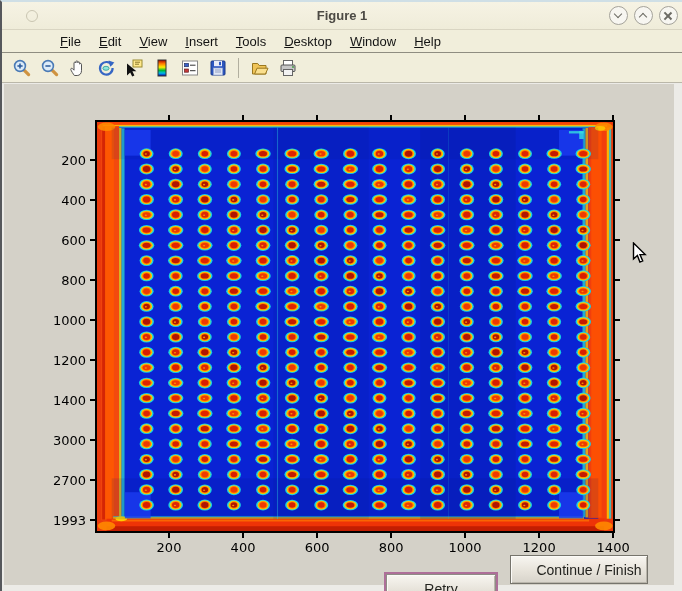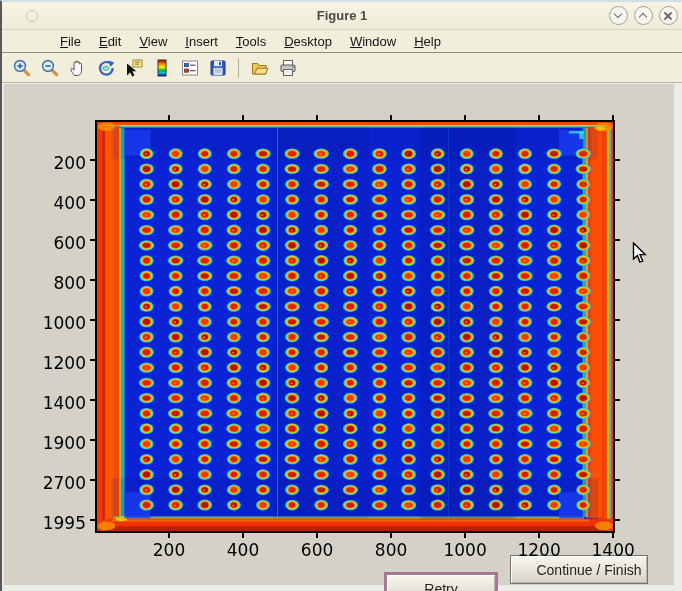--- a/index.html
+++ b/index.html
@@ -40,21 +40,21 @@
   .tb-icon{width:21px;height:21px;display:flex;align-items:center;justify-content:center;}
   .tb-icon svg{width:20px;height:20px;}
   .tb-sep{width:1px;height:20px;background:#b2af9f;margin:0 3px;}
   
   .canvas{position:absolute;left:2px;top:82px;width:670px;height:501px;background:#d4d1c8;}
   .axes{position:absolute;left:91px;top:36px;width:520px;height:413px;
     border:2px solid #000;box-sizing:border-box;background:#0a23d4;}
   .axes svg{position:absolute;left:0;top:0;width:516px;height:409px;}
   .tick{position:absolute;background:#000;}
   .tick.h{width:1.5px;height:5px;} .tick.v{width:5px;height:1.5px;}
-  .tlabel{position:absolute;font-family:"DejaVu Sans",sans-serif;font-size:17px;color:#000;}
+  .tlabel{position:absolute;font-family:"DejaVu Sans",sans-serif;font-size:13px;color:#000;}
   .tlabel.y{width:48px;text-align:right;}
   .tlabel.x{width:60px;text-align:center;}
   
   .btn{position:absolute;height:29px;box-sizing:border-box;
     background:linear-gradient(#f8f6f1,#e7e3da 55%,#d7d3ca);
     border:1px solid #8f8d85;
     box-shadow:inset 1px 1px 0 #fcfbf8,inset -1px -1px 0 #b9b5ab;
     font-size:14px;color:#23231f;display:flex;align-items:center;justify-content:center;
     cursor:default;}
   .btn.retry{left:382px;top:490px;width:110px;box-shadow:0 0 0 2px #ae6f99,
@@ -1913,27 +1913,27 @@
       <div class="tick v" style="left: 611px; top: 235.153px;"></div>
       <div class="tlabel y" style="left: 34px; top: 228.903px;">1000</div>
       <div class="tick v" style="left: 86px; top: 275.134px;"></div>
       <div class="tick v" style="left: 611px; top: 275.134px;"></div>
       <div class="tlabel y" style="left: 34px; top: 268.884px;">1200</div>
       <div class="tick v" style="left: 86px; top: 315.114px;"></div>
       <div class="tick v" style="left: 611px; top: 315.114px;"></div>
       <div class="tlabel y" style="left: 34px; top: 308.864px;">1400</div>
       <div class="tick v" style="left: 86px; top: 355.095px;"></div>
       <div class="tick v" style="left: 611px; top: 355.095px;"></div>
-      <div class="tlabel y" style="left: 34px; top: 348.845px;">1900</div>
+      <div class="tlabel y" style="left: 34px; top: 348.845px;">3000</div>
       <div class="tick v" style="left: 86px; top: 395.076px;"></div>
       <div class="tick v" style="left: 611px; top: 395.076px;"></div>
       <div class="tlabel y" style="left: 34px; top: 388.826px;">2700</div>
       <div class="tick v" style="left: 86px; top: 435.056px;"></div>
       <div class="tick v" style="left: 611px; top: 435.056px;"></div>
-      <div class="tlabel y" style="left: 34px; top: 428.806px;">1995</div>
+      <div class="tlabel y" style="left: 34px; top: 428.806px;">1993</div>
     </div>
 
   <div class="cursor">
     <svg width="15" height="23" viewBox="0 0 15 23">
       <polygon points="1.5,1 1.5,17 5.4,13.4 7.9,20 10.7,18.9 8,12.6 13.2,12.6" fill="#fff" stroke="#000" stroke-width="1.4"></polygon>
     </svg>
   </div>
 </div>
 
 </body></html>

